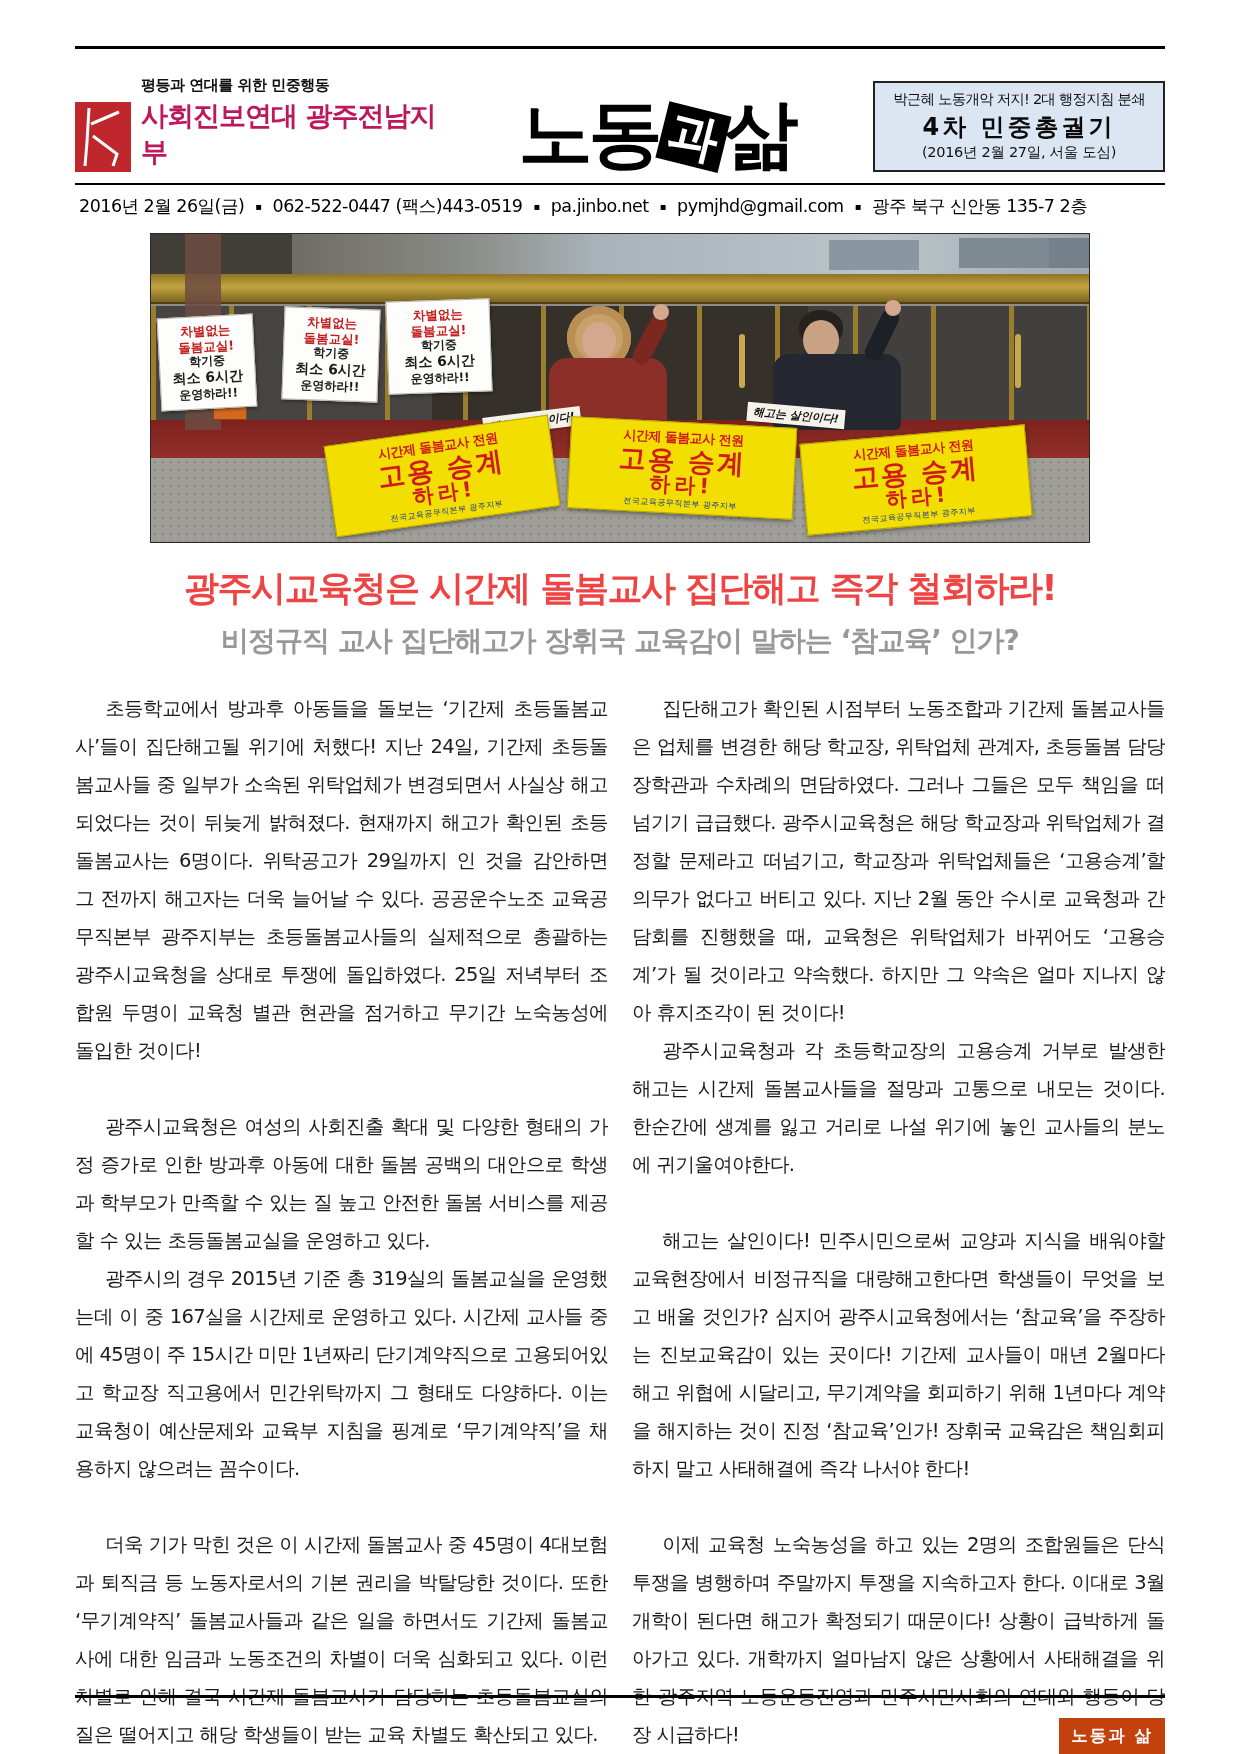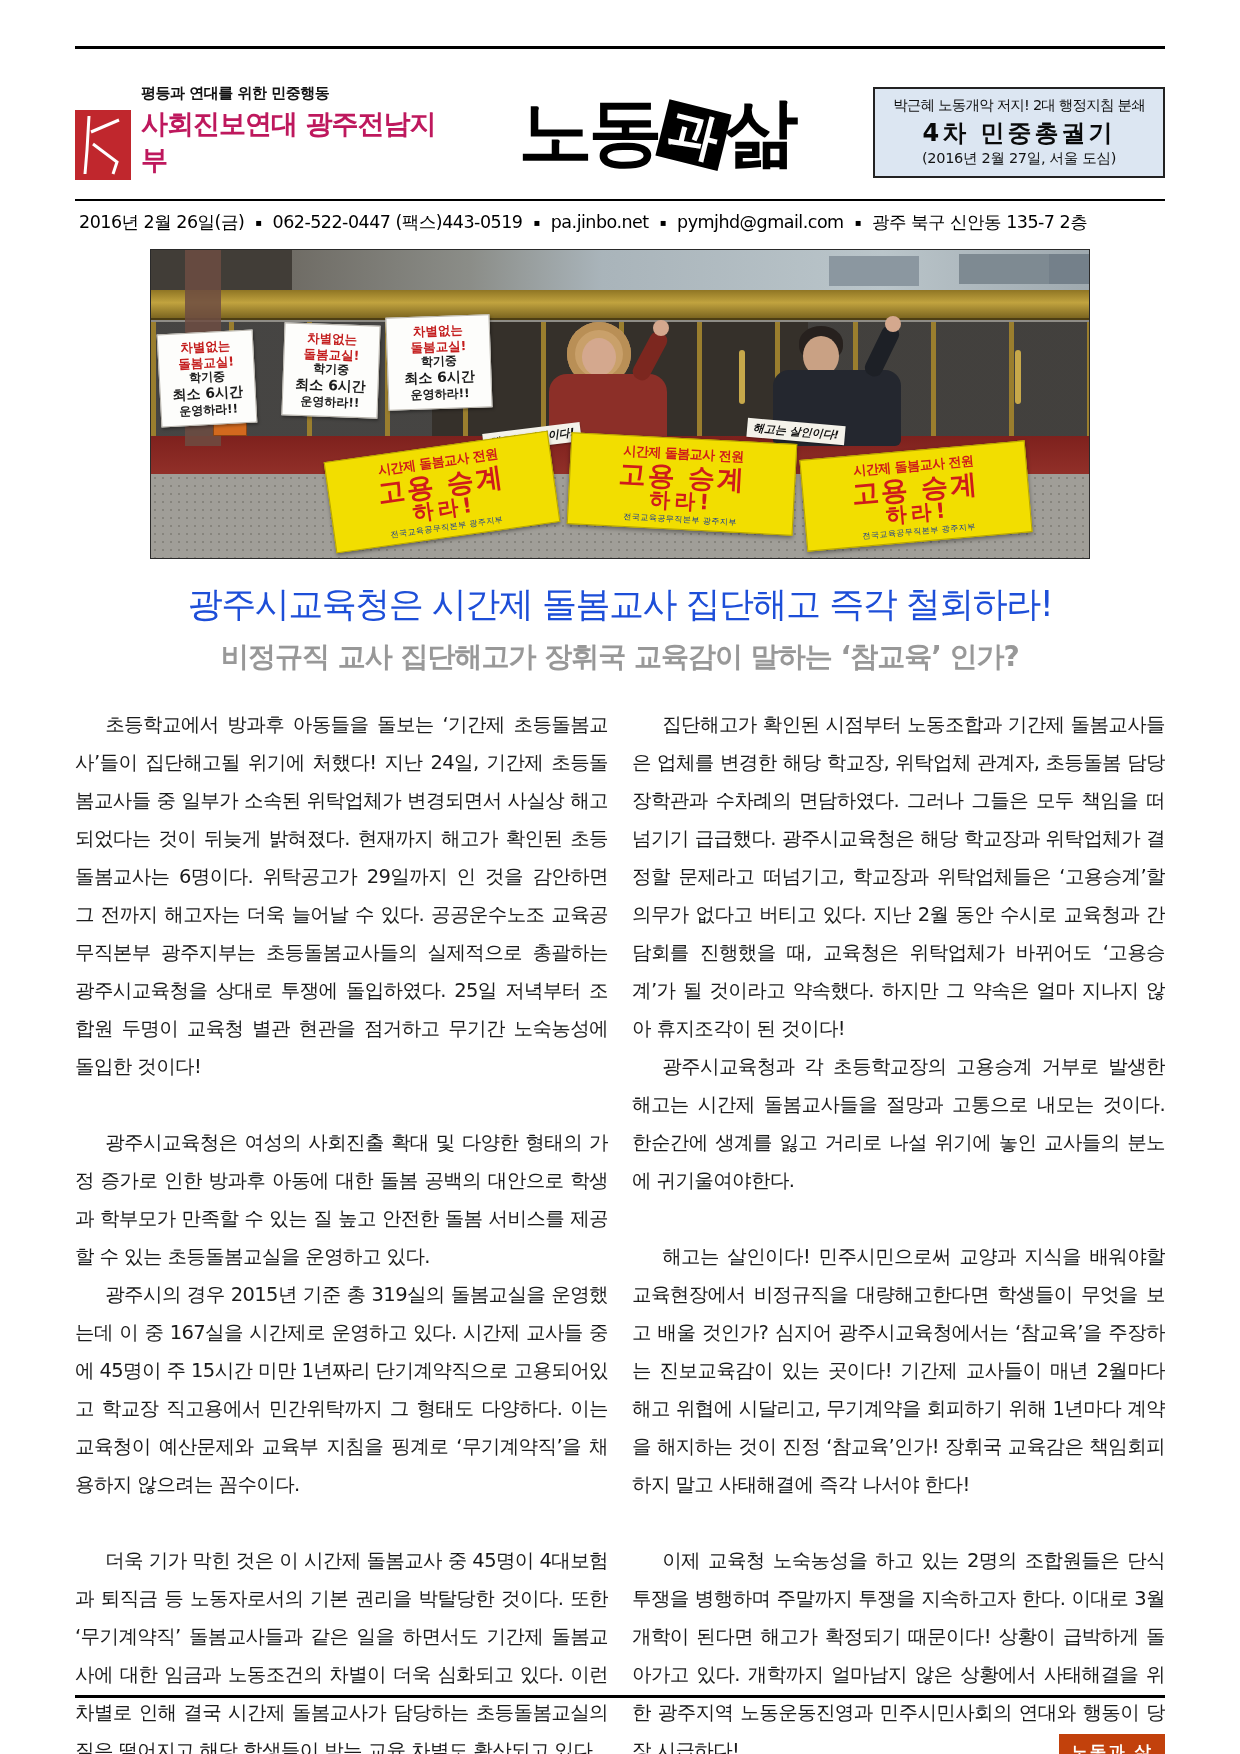--- a/index.html
+++ b/index.html
@@ -3,21 +3,21 @@
 <meta charset="utf-8">
 <style>
   * { box-sizing: border-box; }
   html,body { margin:0; padding:0; background:#ffffff; }
   body { font-family:"DejaVu Sans","Liberation Sans",sans-serif; color:#151515; }
   .page { position:relative; width:1240px; height:1754px; padding:0 75px; background:#fff; overflow:hidden; }
 
   .top-rule { position:absolute; top:46px; left:75px; right:75px; height:3px; background:#000; }
 
   
-  .masthead { display:flex; align-items:center; margin-top:76px; height:112px; }
+  .masthead { display:flex; align-items:flex-end; margin-top:60px; height:112px; }
   .org { display:flex; align-items:flex-end; width:365px; }
   .org-logo { width:56px; height:70px; flex:0 0 auto; }
   .org-text { margin-left:10px; padding-bottom:2px; }
   .org-tagline { font-size:15px; font-weight:bold; letter-spacing:-0.5px; color:#111; }
   .org-name { font-size:27px; font-weight:bold; letter-spacing:-1px; color:#be185d; margin-top:3px; }
   .brand-title { flex:1; text-align:center; font-size:74px; font-weight:bold; letter-spacing:-4px; color:#000; white-space:nowrap; line-height:1; }
   .brand-gwa { display:inline-block; background:#000; color:#fff; font-size:50px; padding:3px 7px 5px; transform:rotate(14deg) translateY(-6px); margin:0 1px; letter-spacing:0; }
   .notice-box { width:292px; flex:0 0 auto; border:2px solid #222; background:#dce6f2; text-align:center; padding:7px 4px 8px; }
   .notice-line1 { font-size:14.5px; letter-spacing:-0.8px; color:#111; }
   .notice-line2 { font-size:24px; font-weight:bold; letter-spacing:3px; color:#0a0a0a; margin-top:2px; }
@@ -70,21 +70,21 @@
   .placard-top { color:#cf1b1b; font-weight:bold; font-size:13px; letter-spacing:-0.5px; }
   .placard-main { color:#cf1b1b; font-weight:bold; font-size:27px; letter-spacing:2px; line-height:1.05; }
   .placard-main2 { color:#cf1b1b; font-weight:bold; font-size:21px; letter-spacing:4px; line-height:1.0; }
   .placard-foot { color:#14389b; font-size:8px; margin-top:2px; letter-spacing:0.5px; }
   .pc1 { left:178px; top:196px; transform:rotate(-8deg); }
   .pc2 { left:418px; top:188px; transform:rotate(3deg); }
   .pc3 { left:652px; top:200px; transform:rotate(-5deg); }
   .supply-box { position:absolute; left:62px; top:160px; width:34px; height:26px; background:#d2691e; border:1px solid #8a4513; }
 
   
-  .headline { margin:22px 0 0; text-align:center; font-size:35px; font-weight:normal; letter-spacing:-1.5px; color:#1d4ed8; white-space:nowrap; }
+  .headline { margin:22px 0 0; text-align:center; font-size:35px; font-weight:bold; letter-spacing:-1.5px; color:#ef4444; white-space:nowrap; }
   .subtitle { margin:10px 0 0; text-align:center; font-size:28px; font-weight:bold; letter-spacing:-1px; color:#989898; white-space:nowrap; }
   .columns { display:flex; gap:24px; margin-top:30px; }
   .col { flex:1; font-size:19.5px; line-height:1.95; text-align:justify; letter-spacing:-0.6px; color:#1b1b1b; }
   .col p { margin:0; text-indent:1.55em; }
   .col p.gap { margin-top:38px; }
   .col-right { position:relative; }
   .footer-tag { position:absolute; right:0; bottom:-2px; background:#c2410c; color:#fff; font-size:16.5px; font-weight:bold; letter-spacing:2px; padding:2px 12px 4px; }
 
   .bottom-rule { position:absolute; left:75px; right:75px; bottom:56px; height:3px; background:#000; }
 </style>

